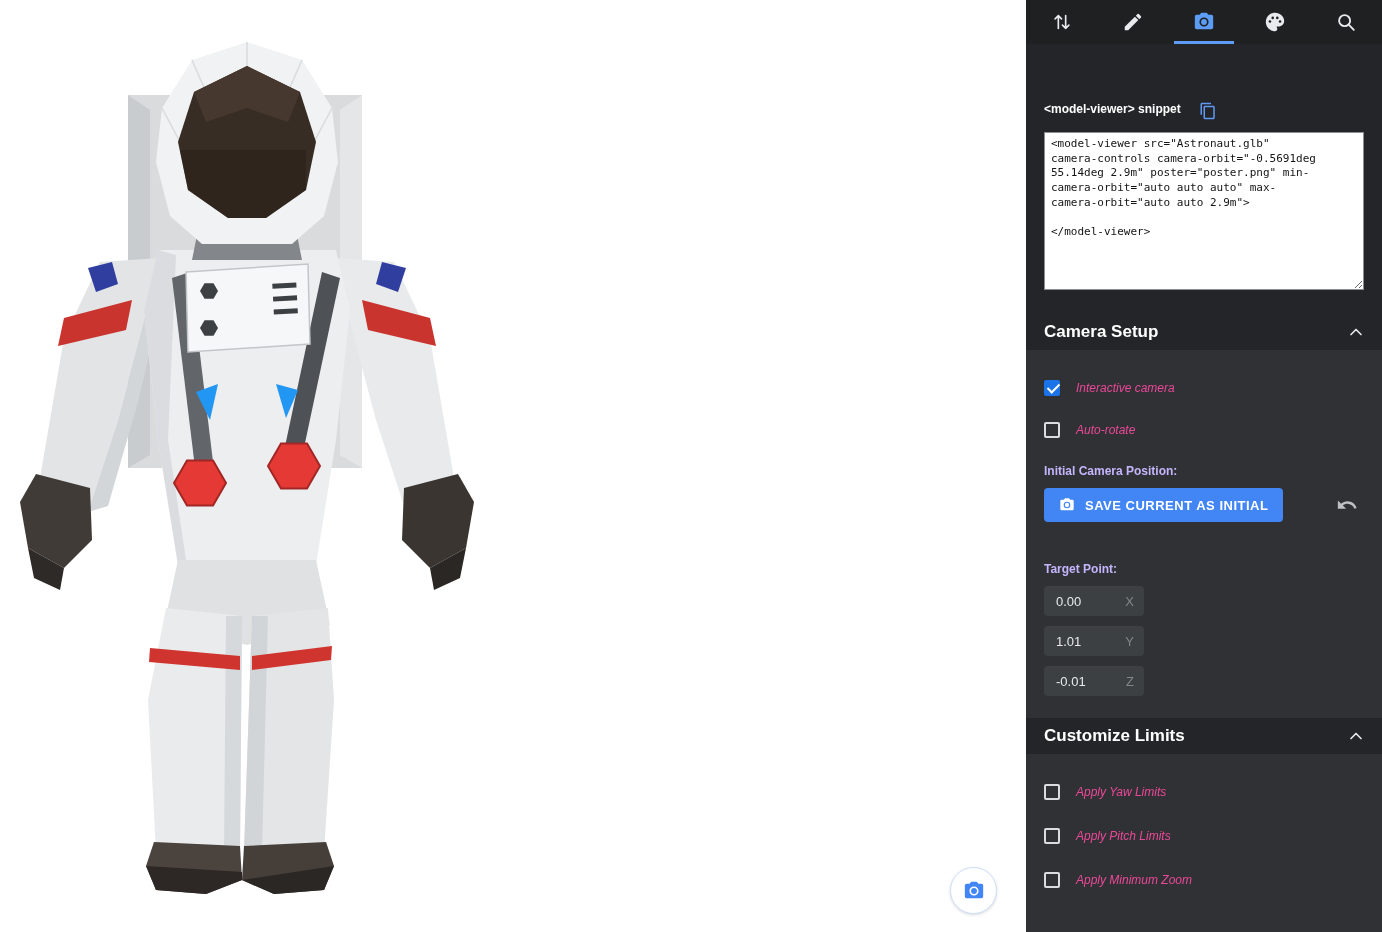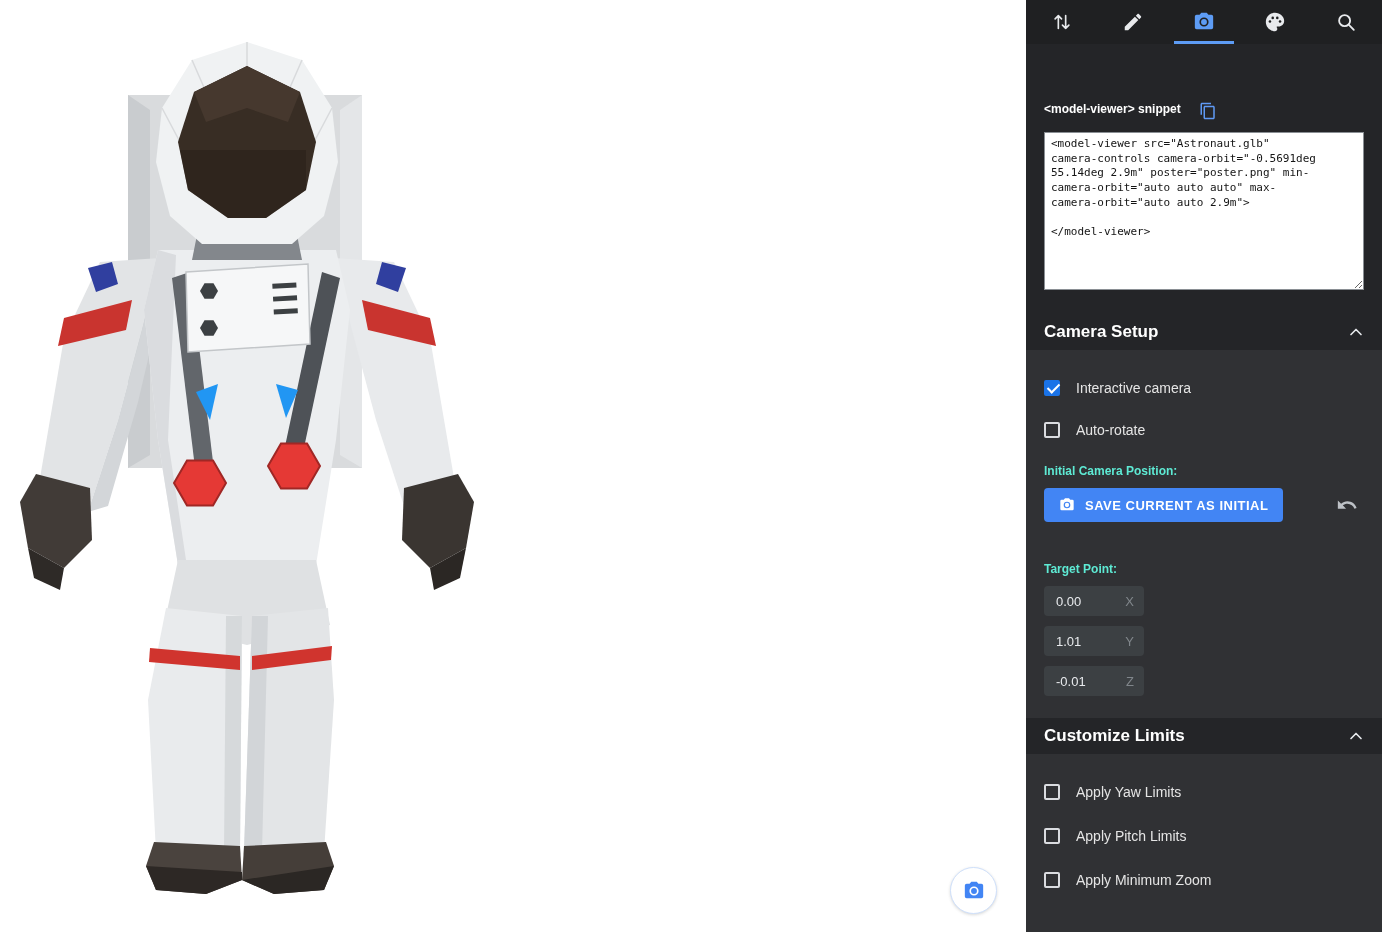--- a/index.html
+++ b/index.html
@@ -45,23 +45,23 @@
   .sec-body { background:#303134; padding:30px 18px 18px; }
 
   .chk-row { display:flex; align-items:center; margin-bottom:26px; cursor:pointer; }
   .checkbox { width:16px; height:16px; border:2px solid #dadce0; border-radius:2px;
               margin-right:16px; position:relative; flex:none; }
   .checkbox.checked { background:#1a73e8; border-color:#1a73e8; }
   .checkbox.checked::after {
     content:""; position:absolute; left:4px; top:-1px; width:5px; height:10px;
     border:solid #fff; border-width:0 2.5px 2.5px 0; transform:rotate(45deg);
   }
-  .chk-label { font-size:14px; color:#e5e5e5; }
-
-  .field-label { font-size:12px; font-weight:bold; color:#5eead4; margin:2px 0 10px; }
+  .chk-label { font-size:12px; color:#ec4899;font-style:italic; }
+
+  .field-label { font-size:12px; font-weight:bold; color:#c4b5fd; margin:2px 0 10px; }
   .inputs-row { display:flex; gap:15px; margin-bottom:22px; }
   .inputs-row.tight { gap:10px; margin-bottom:4px;flex-direction:column; }
   .field { display:flex; align-items:center; justify-content:space-between;
            background:#3c4043; border-radius:4px; height:30px; padding:0 10px 0 12px; cursor:text; }
   .field .val { font-size:13px; color:#e8eaed; }
   .field .suffix { font-size:13px; color:#80868b; margin-left:8px; }
   .w113 { width:113px; } .w100 { width:100px; }
 
   .save-row { display:flex; align-items:center; margin-bottom:40px; }
   .save-btn { display:flex; align-items:center; gap:10px; background:#4285f4; color:#ffffff;

